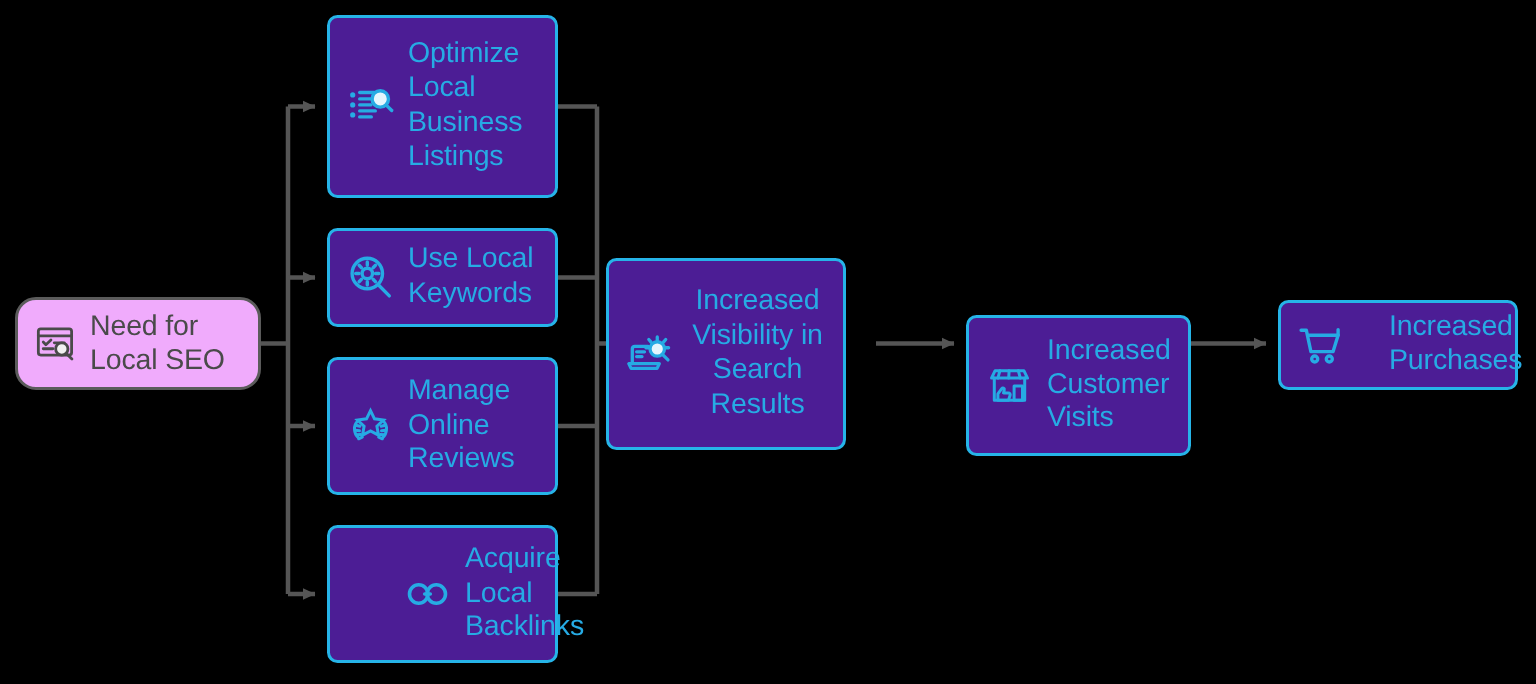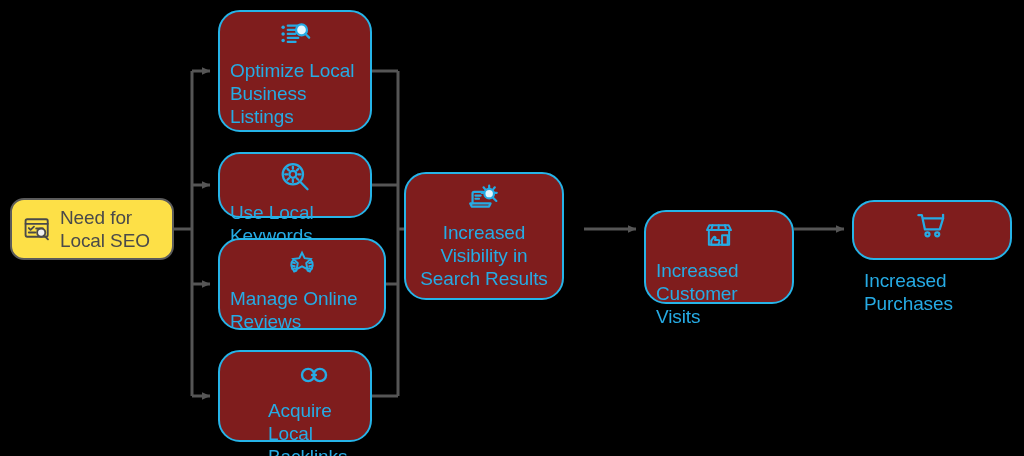--- a/index.html
+++ b/index.html
@@ -13,27 +13,26 @@
   #wires{position:absolute;left:0;top:0;width:1024px;height:456px;}
   .node{
     position:absolute;
     box-sizing:border-box;
     display:flex;
     align-items:center;
     gap:8px;
     padding:6px 10px;
   }
   .node.blue{
-    background:#7f1d1d;
+    background:#4c1d95;
     border:2.5px solid #26b4e8;
-    border-radius:22px;
-    flex-direction:column;
+    border-radius:7px;
   }
   .node.gray{
-    background:#fde047;
+    background:#f0abfc;
     border:2.5px solid #5b5b5b;
     border-radius:14px;
   }
   .node .ico{
     flex:0 0 auto;
     width:34px;height:34px;
     display:flex;align-items:center;justify-content:center;
   }
   .node.gray .ico{width:30px;height:30px;}
   .node .lbl{
@@ -44,21 +43,21 @@
     letter-spacing:-0.1px;
   }
   .node.gray .lbl{
     color:#4a4a4a;
     font-size:19px;
     line-height:1.22;
   }
   .n-start{left:10px;top:198px;width:164px;height:62px;}
   .n-a{left:218px;top:10px;width:154px;height:122px;}
   .n-b{left:218px;top:152px;width:154px;height:66px;align-items:center;}
-  .n-c{left:218px;top:238px;width:168px;height:92px;}
+  .n-c{left:218px;top:238px;width:154px;height:92px;}
   .n-d{left:218px;top:350px;width:154px;height:92px;padding-left:48px;}
   .n-e{left:404px;top:172px;width:160px;height:128px;text-align:center;}
   .n-f{left:644px;top:182px;width:150px;height:94px;margin-top:28px;}
   .n-g{left:852px;top:200px;width:160px;height:60px;gap:28px;}
   .n-a .lbl,.n-c .lbl,.n-d .lbl,.n-e .lbl,.n-f .lbl{}
 </style>
 </head>
 <body>
 
 <div id="canvas">

